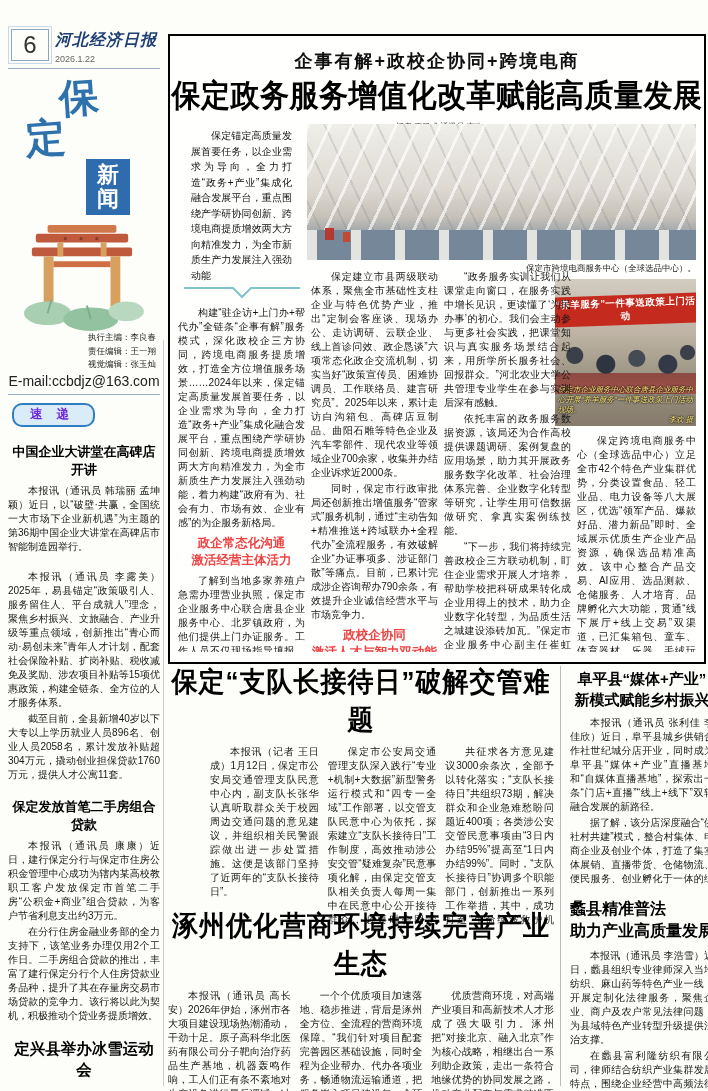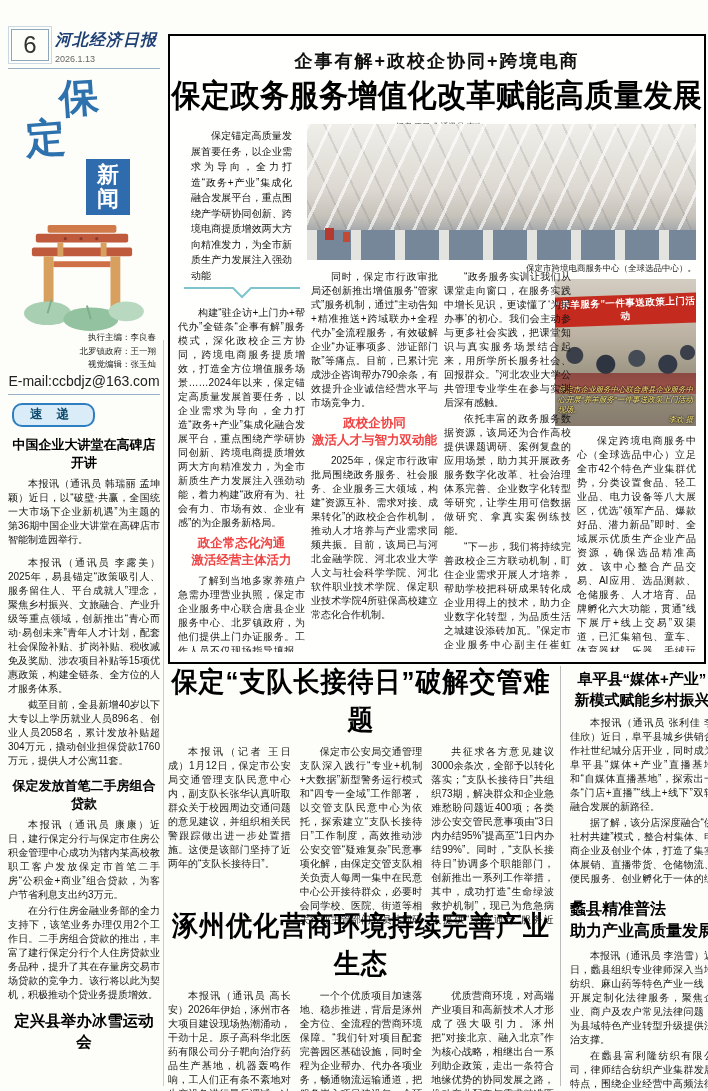--- a/index.html
+++ b/index.html
@@ -17,22 +17,22 @@
   .section-chars{margin-top:10px;transform:rotate(-4deg);}
   .section-chars span{display:block;font-size:40px;font-weight:900;color:#2e72ad;line-height:0.95;
     font-family:"Liberation Serif","DejaVu Serif",serif;}
   .sc1{margin-left:52px;} .sc2{margin-left:16px;}
   .news-badge{width:44px;margin:4px 0 0 78px;background:#2e6cad;color:#fff;text-align:center;
     font-size:22px;font-weight:900;line-height:1.1;padding:4px 0;white-space:pre-line;}
   .illo{display:block;margin:4px auto 0 10px;}
   .staff{font-size:8.5px;color:#222;text-align:right;width:118px;margin-left:30px;line-height:1.55;}
   .email{font-size:14px;color:#222;text-align:center;margin-top:2px;border-bottom:1px solid #9ab0c4;padding-bottom:5px;}
   .feed-badge{display:inline-block;margin:8px 0 0 4px;padding:1px 10px 2px 16px;background:#d9ecf7;
-    border:2px solid #2d7fc1;border-radius:10px;color:#0c4a6e;font-weight:bold;font-size:12.5px;letter-spacing:14px;}
-  .side-art{margin-top:9px;}
+    border:2px solid #2d7fc1;border-radius:10px;color:#6d28d9;font-weight:bold;font-size:12.5px;letter-spacing:14px;}
+  .side-art{margin-top:16px;}
   .side-art h3{margin:4px 0 5px;font-size:13px;font-weight:900;color:#000;text-align:center;letter-spacing:0;}
   .side-art.big h3{font-size:15.5px;}
   .para{font-size:10px;line-height:1.4;text-align:justify;text-indent:2em;margin:0 0 2px;color:#161616;}
 
   
   .main-box{position:absolute;left:168px;top:34px;width:534px;height:626px;border:2px solid #000000;border-radius:0;background:#fffffe;}
   .kicker{text-align:center;margin-top:13px;font-size:18px;font-weight:800;color:#111;letter-spacing:2px;}
   .headline{text-align:center;margin-top:3px;font-size:29px;font-weight:900;color:#000;letter-spacing:0.5px;transform:scaleY(1.08);}
   .byline{text-align:center;font-size:8px;color:#444;margin-top:5px;}
   .col{position:absolute;overflow:hidden;}
@@ -68,21 +68,21 @@
   .p2-cap{position:absolute;left:0;right:0;bottom:1px;padding:0 3px;color:#ffe87a;font-size:7.5px;
     font-style:italic;line-height:1.35;text-align:justify;text-shadow:0 0 2px #000,0 0 2px #000;}
   .p2-credit{display:block;text-align:right;font-style:italic;}
 
   
   .h2line{margin:0;text-align:center;font-size:26px;font-weight:900;color:#000;letter-spacing:1px;transform:scaleY(1.06);}
   .art-jdz{position:absolute;left:168px;top:666px;width:386px;}
   .art-zz{position:absolute;left:168px;top:910px;width:386px;}
   .cols3{display:flex;gap:9px;margin-top:9px;overflow:hidden;}
   .cols3 .bcol{width:123px;overflow:hidden;}
-  .art-jdz .cols3{height:180px;}
+  .art-jdz .cols3{height:180px;margin-left:42px;}
   .art-zz .cols3{height:128px;}
 
   .rcol{position:absolute;left:560px;top:666px;width:144px;height:420px;border-left:1px solid #bbb;padding-left:9px;}
   .rcol h3{margin:2px 0 6px;font-size:15px;font-weight:900;color:#000;text-align:center;line-height:1.4;white-space:pre-line;}
   .rcol .block{overflow:hidden;}
   .rcol .b1{height:168px;}
   .rcol .b2{height:150px;}
   .rcol .h3b{margin-top:14px;font-size:16px;text-align:left;}
 
   .vr1{position:absolute;left:163px;top:340px;height:746px;width:1px;background:#ccc;}
@@ -90,21 +90,21 @@
 </head>
 <body>
 
 <div class="page">
 
   <div class="sidebar">
     <div class="mast">
       <div class="pagenum-box">6</div>
       <div>
         <div class="paper-name">河北经济日报</div>
-        <div class="paper-date">2026.1.13</div>
+        <div class="paper-date">2026.1.22</div>
       </div>
     </div>
 
     <div class="section-chars">
       <span class="sc1">保</span>
       <span class="sc2">定</span>
     </div>
     <div class="news-badge" style="white-space:pre-line;">新
 闻</div>
 
@@ -121,21 +121,21 @@
         <circle cx="64" cy="20" r="1.6" fill="#8c3b28"></circle>
         <circle cx="80" cy="20" r="1.6" fill="#8c3b28"></circle>
       <ellipse cx="30" cy="96" rx="24" ry="12" fill="#a9cfb2"></ellipse>
       <ellipse cx="74" cy="102" rx="28" ry="12" fill="#93c2a0"></ellipse>
       <ellipse cx="110" cy="94" rx="18" ry="10" fill="#b8d8c0"></ellipse>
       <path d="M30 96 L34 82 M74 102 L70 88" stroke="#7fae8c" stroke-width="2" fill="none"></path>
     </svg>
 
     <div class="staff">
       <div>执行主编：李良春</div>
-      <div>北罗镇政府：王一翔</div>
+      <div>责任编辑：王一翔</div>
       <div>视觉编辑：张玉灿</div>
     </div>
     <div class="email">E-mail:ccbdjz@163.com</div>
 
     <div class="feed-badge">速递</div>
 
     <div class="side-art">
       <h3>中国企业大讲堂在高碑店开讲</h3>
       <div>
           <p class="para">本报讯（通讯员 韩瑞丽 孟坤颖）近日，以“破壁·共赢，全国统一大市场下企业新机遇”为主题的第36期中国企业大讲堂在高碑店市智能制造园举行。</p>
@@ -194,20 +194,21 @@
         </div>
       <h4 class="subhd">政企常态化沟通
 激活经营主体活力</h4>
       <div>
           <p class="para">了解到当地多家养殖户急需办理营业执照，保定市企业服务中心联合唐县企业服务中心、北罗镇政府，为他们提供上门办证服务。工作人员不仅现场指导填报，还邀请了银行、保险公司的业务专员现场讲解金融政策，把政务服务窗口“搬”到了养殖户家门口。</p>
         </div>
     </div>
 
     <div class="col col2">
       <div>
+          <p class="para">保定建立市县两级联动体系，聚焦全市基础性支柱企业与特色优势产业，推出“定制会客座谈、现场办公、走访调研、云联企业、线上首诊问效、政企恳谈”六项常态化政企交流机制，切实当好“政策宣传员、困难协调员、工作联络员、建言研究员”。2025年以来，累计走访白沟箱包、高碑店豆制品、曲阳石雕等特色企业及汽车零部件、现代农业等领域企业700余家，收集并办结企业诉求近2000条。</p>
           <p class="para">同时，保定市行政审批局还创新推出增值服务“管家式”服务机制，通过“主动告知+精准推送+跨域联办+全程代办”全流程服务，有效破解企业“办证事项多、涉证部门散”等痛点。目前，已累计完成涉企咨询帮办790余条，有效提升企业诚信经营水平与市场竞争力。</p>
         </div>
       <h4 class="subhd">政校企协同
 激活人才与智力双动能</h4>
       <div>
           <p class="para">2025年，保定市行政审批局围绕政务服务、社会服务、企业服务三大领域，构建“资源互补、需求对接、成果转化”的政校企合作机制，推动人才培养与产业需求同频共振。目前，该局已与河北金融学院、河北农业大学人文与社会科学学院、河北软件职业技术学院、保定职业技术学院4所驻保高校建立常态化合作机制。</p>
         </div>
     </div>
 
     <div class="col col3">

